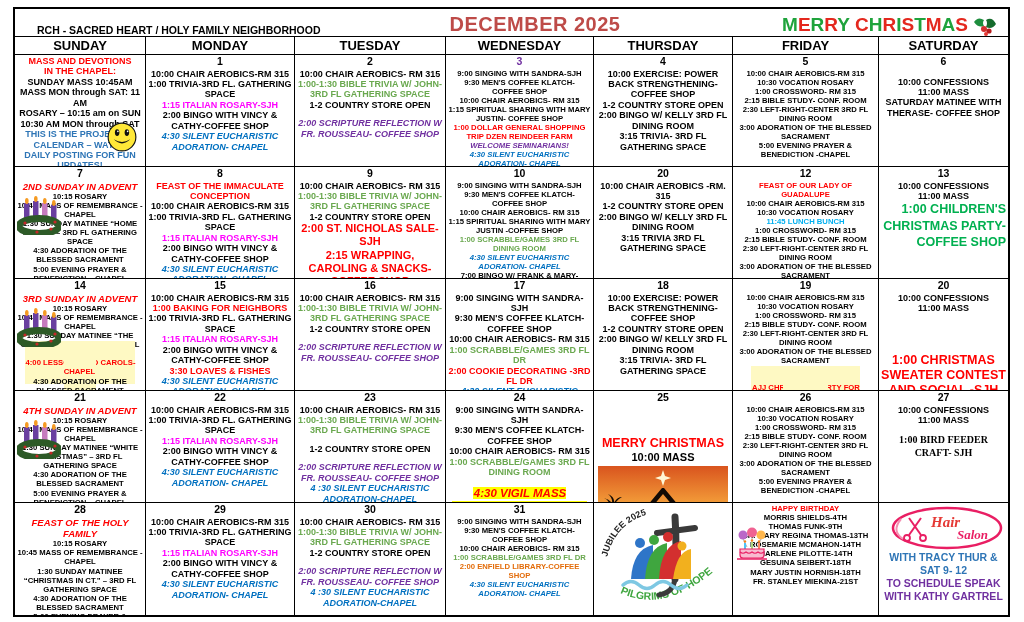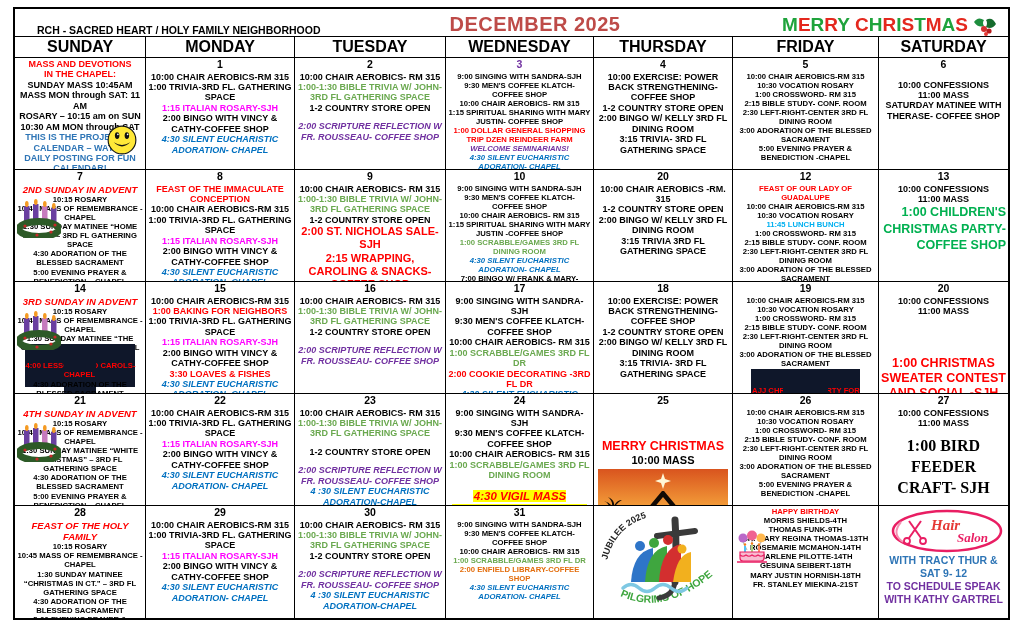--- a/index.html
+++ b/index.html
@@ -8,21 +8,21 @@
   #calendar{position:absolute;left:13px;top:7px;width:997px;border:2px solid #000;background:#fff;box-sizing:border-box;}
   
   #title-row{display:flex;align-items:flex-end;height:27px;border-bottom:1.5px solid #000;}
   #org{flex:0 0 320px;font-size:10.5px;font-weight:bold;padding-left:22px;color:#000;}
   #month{flex:1;text-align:center;font-size:20px;font-weight:bold;color:#BE4B48;letter-spacing:.5px;}
   #greeting-wrap{flex:0 0 285px;display:flex;align-items:center;justify-content:flex-end;
        padding-right:10px;font-size:19px;font-weight:bold;gap:4px;}
   
   .cols{display:grid;grid-template-columns:131px 149px 151px 148px 139px 146px 129px;}
   .day-h{border-right:1.5px solid #000;border-bottom:1.5px solid #000;text-align:center;
-       font-weight:bold;font-size:16px;padding:1px 0;color:#000;}
+       font-weight:bold;font-size:13px;padding:1px 0;color:#000;}
   .day-h:last-child{border-right:none;}
   
   .week-row{height:112px;}
   .cell{border-right:1.5px solid #000;border-bottom:1.5px solid #000;overflow:hidden;position:relative;
        text-align:center;padding:1px 2px;font-weight:bold;font-size:9px;line-height:1.16;color:#000;box-sizing:border-box;}
   .cell:last-child{border-right:none;}
   .week-row:last-child .cell{border-bottom:none;}
   .cell.dense{font-size:7.7px;line-height:1.18;}
   .cell.center-icon{display:flex;align-items:center;justify-content:center;}
   .date{font-size:10.5px;font-weight:bold;line-height:1.1;margin-bottom:1px;}
@@ -36,25 +36,25 @@
   .s-ri{color:#FF0000;font-style:italic;margin-top:41px;}
   .s-rih{color:#FF0000;font-style:italic;font-size:9.5px;line-height:1.2;}
   .s-m{color:#FF00FF;}
   .s-b{color:#0070C0;font-style:italic;}
   .s-bl{color:#00B0F0;}
   .s-t{color:#2E75B6;}
   .s-g{color:#6AA84F;}
   .s-gb{color:#00B050;font-size:12.5px;line-height:1.3;text-align:right;}
   .s-p{color:#7030A0;font-style:italic;}
   .s-o{color:#E36C0A;}
-  .s-serif{font-family:"Liberation Serif","DejaVu Serif",serif;font-size:16px;line-height:1.3;color:#000;}
+  .s-serif{font-family:"Liberation Serif","DejaVu Serif",serif;font-size:10px;line-height:1.3;color:#000;}
   .s-blue2{color:#2E75B6;font-size:10.5px;line-height:1.25;}
   .s-pu2{color:#7030A0;font-size:10.5px;line-height:1.25;}
   .s-gap{height:8px;}
-  .s-hl .hl{background:#0f172a;color:#FF0000;padding:17px 1px;}
+  .s-hl .hl{background:#fef9c3;color:#FF0000;padding:17px 1px;}
   .s-hlb{font-size:11.5px;font-style:italic;line-height:1.25;}
   .s-hlb .hl{background:#FFFF00;color:#FF0000;padding:0 1px;}
   
   .i-smiley{position:absolute;right:8px;bottom:14px;}
   .i-wreath{position:absolute;left:2px;top:26px;}
   .i-cake{position:absolute;left:1px;top:24px;}
   .i-nativity{display:block;margin:2px auto 0;}
   .i-salon{display:block;margin:1px auto 0;}
   .i-pilgrims{display:block;margin:0 auto;}
 </style>
@@ -97,21 +97,21 @@
     <path d="M9,23 Q20,34 31,23 Q20,30 9,23 Z" fill="#111"></path>
   </svg>
           <div class="ln s-r">MASS AND DEVOTIONS</div>
           <div class="ln s-r">IN THE CHAPEL:</div>
           <div class="ln s-k">SUNDAY MASS 10:45AM</div>
           <div class="ln s-k">MASS MON through SAT: 11 AM</div>
           <div class="ln s-k">ROSARY – 10:15 am on SUN</div>
           <div class="ln s-k">10:30 AM MON through SAT</div>
           <div class="ln s-t">THIS IS THE PROJECTED CALENDAR – WATCH</div>
           <div class="ln s-t">DAILY POSTING FOR FUN</div>
-          <div class="ln s-t">CALENDAR!</div>
+          <div class="ln s-t">UPDATES!</div>
         </div>
         <div class="cell">
           <div class="date">1</div>
           <div class="ln s-k">10:00 CHAIR AEROBICS-RM 315</div>
           <div class="ln s-k">1:00 TRIVIA-3RD FL. GATHERING SPACE</div>
           <div class="ln s-m">1:15 ITALIAN ROSARY-SJH</div>
           <div class="ln s-k">2:00 BINGO WITH VINCY &amp; CATHY-COFFEE SHOP</div>
           <div class="ln s-b">4:30 SILENT EUCHARISTIC ADORATION- CHAPEL</div>
         </div>
         <div class="cell">

